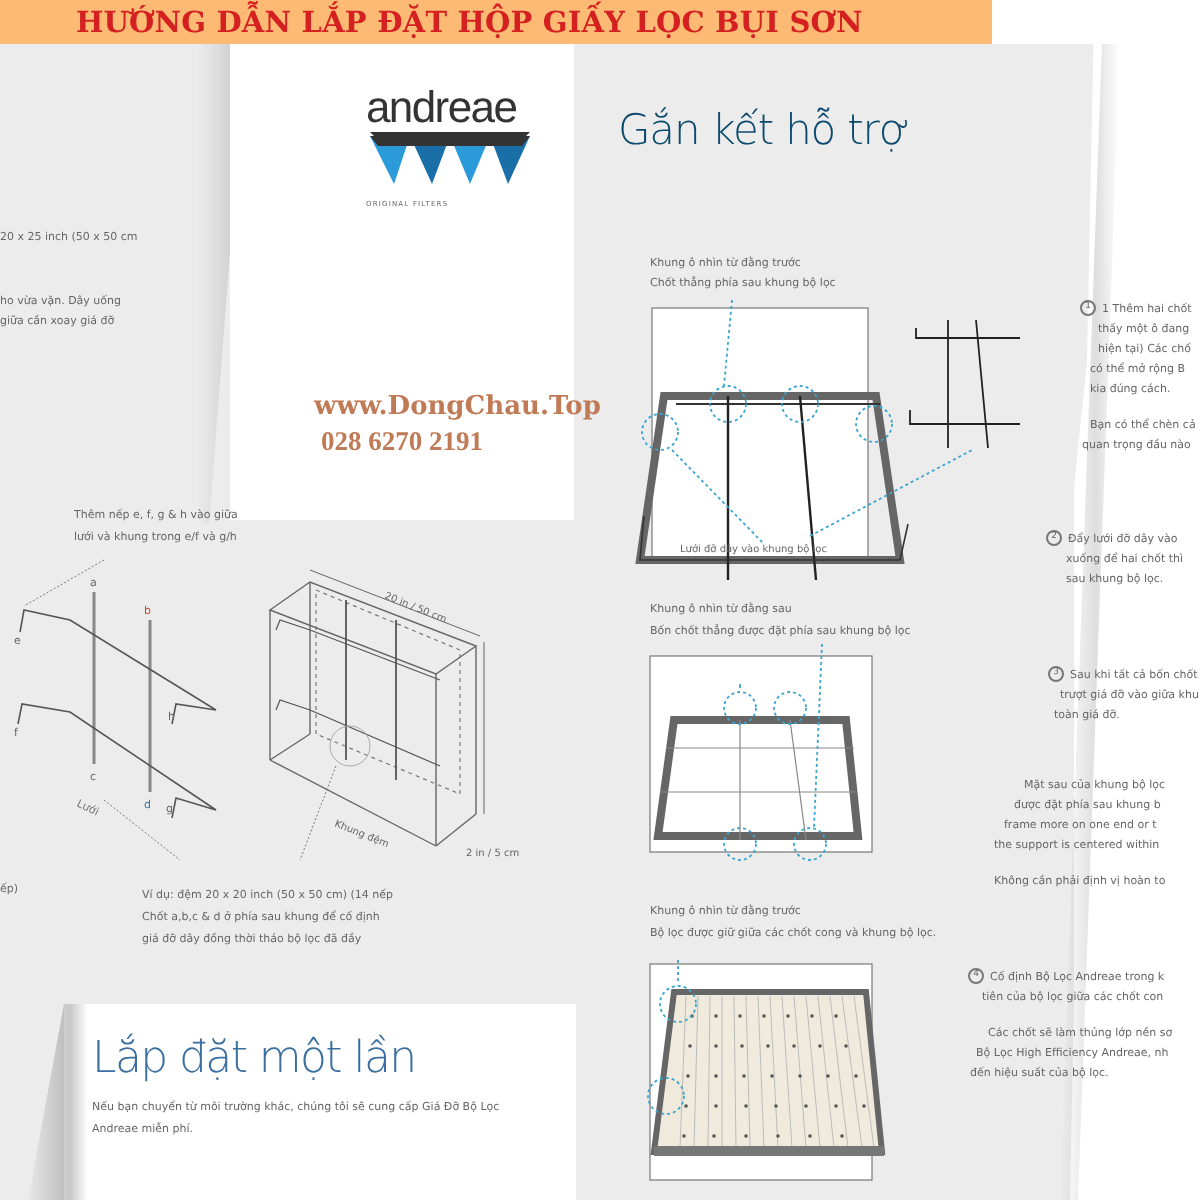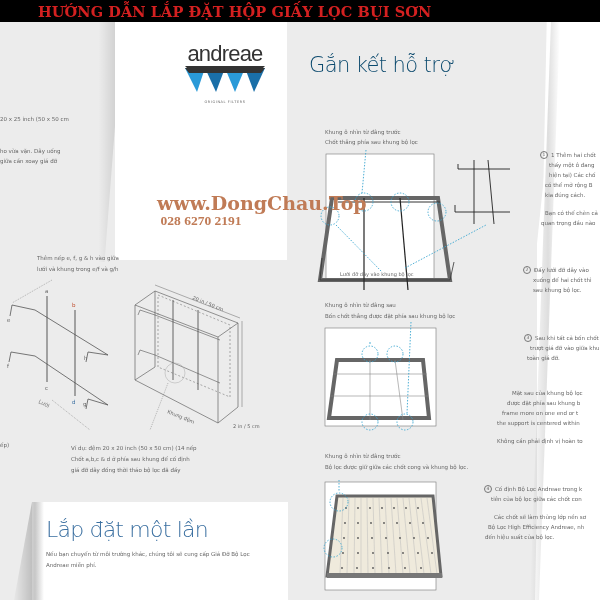--- a/index.html
+++ b/index.html
@@ -1,39 +1,39 @@
 <!DOCTYPE html>
 <html><head>
 <meta charset="utf-8">
 <style>
   html, body { margin:0; padding:0; }
   body { width:600px; height:600px; position:relative; overflow:hidden; background:#ffffff; font-family:"DejaVu Sans", sans-serif; color:#555; }
-  .banner { position:absolute; left:0; top:0; width:600px; height:22px; background:#000000; z-index:20; }
+  .banner { position:absolute; left:0; top:0; width:496px; height:22px; background:#fdba74; z-index:20; }
   .banner-title { position:absolute; left:38px; top:3px; font-family:"DejaVu Serif", serif; font-weight:bold; font-size:14.5px; color:#d42020; letter-spacing:0.1px; white-space:nowrap; }
 
   
   .page-left { position:absolute; left:0; top:22px; width:118px; height:578px; background:#ececec; z-index:2; clip-path:polygon(0 0, 100% 0, 75% 100%, 0 100%); }
   .page-left-mid { position:absolute; left:0; top:22px; width:292px; height:578px; background:#ececec; z-index:1; }
   .page-left-shadow { position:absolute; left:0; top:22px; width:123px; height:240px; z-index:3; pointer-events:none; background:linear-gradient(to right, transparent 80%, rgba(0,0,0,0.12) 95%, transparent 100%); clip-path:polygon(0 0, 100% 0, 85% 100%, 0 100%); }
   .logo-panel { position:absolute; left:115px; top:22px; width:172px; height:238px; background:#ffffff; z-index:4; }
   .page-center { position:absolute; left:0; top:230px; width:292px; height:370px; background:#ececec; z-index:3; }
   .bottom-card { position:absolute; left:32px; top:502px; width:256px; height:98px; background:#ffffff; z-index:6; }
   .bottom-curl { position:absolute; left:14px; top:502px; width:30px; height:98px; z-index:7; background:linear-gradient(to right, rgba(0,0,0,0.02), rgba(0,0,0,0.22) 70%, rgba(255,255,255,1) 100%); clip-path:polygon(60% 0, 100% 0, 100% 100%, 0 100%); }
   .page-right-main { position:absolute; left:287px; top:22px; width:250px; height:578px; background:#ececec; z-index:5; }
   .page-right-tail { position:absolute; left:500px; top:22px; width:60px; height:578px; background:#ececec; z-index:5; clip-path:polygon(0 0, 100% 0, 0 100%); }
   .page-far-right { position:absolute; left:535px; top:22px; width:65px; height:578px; background:#ffffff; z-index:6; clip-path:polygon(18% 0, 100% 0, 100% 100%, 0 100%); }
   .far-right-shadow { position:absolute; left:530px; top:22px; width:30px; height:578px; z-index:7; background:linear-gradient(to right, rgba(0,0,0,0.0), rgba(0,0,0,0.13) 60%, rgba(0,0,0,0)); clip-path:polygon(70% 0, 100% 0, 30% 100%, 0 100%); }
 
   
-  .logo { position:absolute; left:183px; top:44px; width:84px; z-index:10; text-align:center; }
+  .logo { position:absolute; left:183px; top:44px; width:84px; z-index:10; text-align:left; }
   .logo-word { font-family:"Liberation Sans", sans-serif; font-size:22px; color:#333; letter-spacing:-0.8px; line-height:20px; }
   .logo-sub { font-size:3.5px; letter-spacing:0.6px; color:#666; margin-top:2px; }
 
   .contact { position:absolute; left:115px; top:195px; width:172px; z-index:10; text-align:center; font-family:"DejaVu Serif", serif; font-weight:bold; color:#c07b56; }
-  .contact .url { font-size:19px; line-height:17px;margin-left:42px; }
+  .contact .url { font-size:13px; line-height:17px;margin-left:42px; }
   .contact .phone { font-size:13.5px; line-height:17px;font-family:Liberation Serif, serif; }
 
   .small { font-size:5.5px; line-height:10px; color:#666; position:absolute; z-index:10; white-space:nowrap; }
 
   .title-pad { position:absolute; left:309px; top:51px; z-index:10; font-family:"DejaVu Sans", sans-serif; font-weight:200; color:#0c4a6e; font-size:21px; line-height:29px; letter-spacing:-0.6px; }
   .title-lap { position:absolute; left:46px; top:517px; z-index:10; color:#3a6fa0; font-size:22px; letter-spacing:-0.8px; font-weight:200; white-space:nowrap; }
   .desc-lap { position:absolute; left:46px; top:549px; z-index:10; font-size:5.5px; line-height:11px; color:#666; width:210px; }
 
   .step-num { display:inline-block; width:6px; height:6px; border:0.6px solid #777; border-radius:50%; font-size:4.5px; text-align:center; line-height:6px; margin-right:3px; vertical-align:middle; }
 

